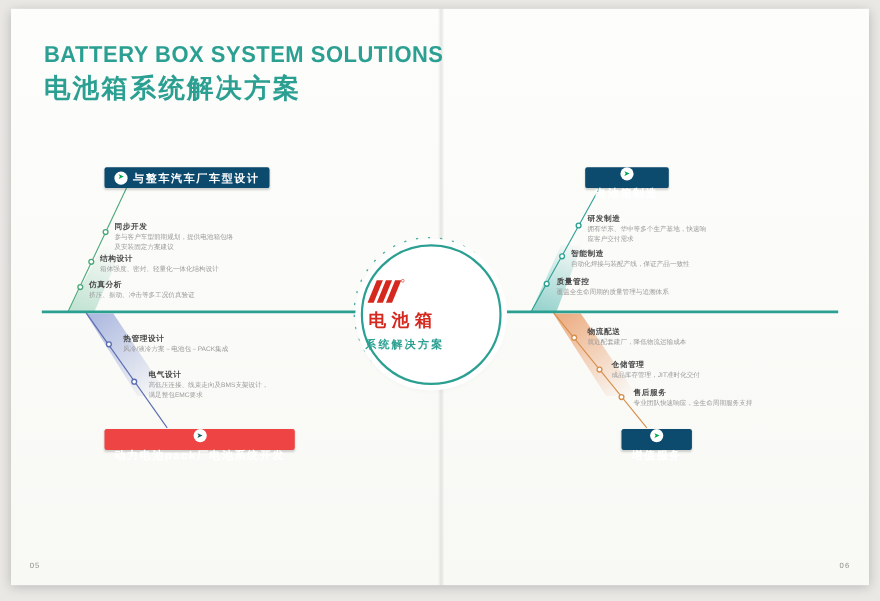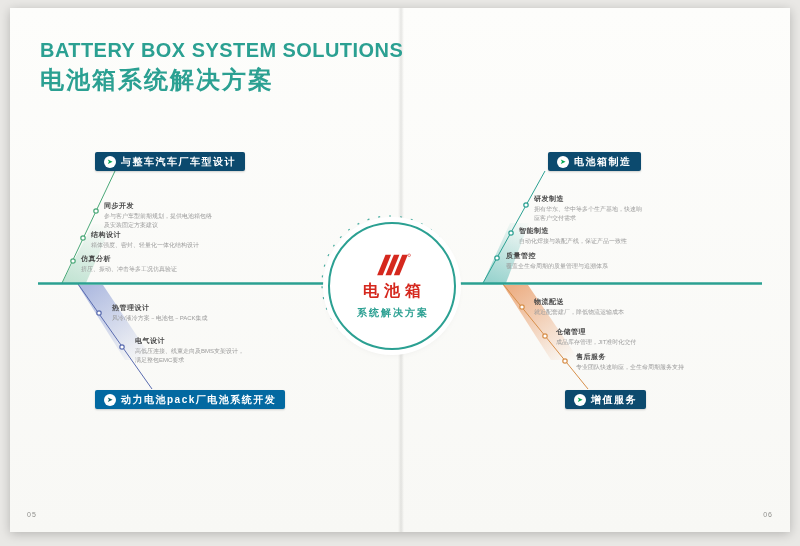--- a/index.html
+++ b/index.html
@@ -26,33 +26,33 @@
     position:absolute;left:40px;top:64px;
     font-size:24px;font-weight:bold;color:#2ba092;letter-spacing:2px;
   }
   svg.diagram{position:absolute;left:0;top:0;}
   .pill{
     position:absolute;height:19px;display:flex;align-items:center;gap:5px;
     padding:0 9px;border-radius:2px;color:#fff;font-size:10px;font-weight:bold;
     letter-spacing:1.5px;white-space:nowrap;box-shadow:0 1px 2px rgba(0,0,0,.18);
   }
   .pill-green{background:#0c4a6e;}
-  .pill-dark{background:#0369a1;}
+  .pill-dark{background:#ef4444;flex-direction:column;}
   .pill .ic{
     width:12px;height:12px;border-radius:50%;background:#fff;flex:0 0 12px;
     display:flex;align-items:center;justify-content:center;
     font-size:7px;line-height:1;letter-spacing:0;
   }
   .pill-green .ic{color:#00a651;}
   .pill-dark .ic{color:#0b5f66;}
   .center{
     position:absolute;left:328px;top:222px;width:124px;height:124px;
     border-radius:50%;background:#fff;border:2px solid #2ba092;
     box-shadow:0 0 0 5px #fff,0 2px 8px rgba(0,0,0,.10);
-    display:flex;flex-direction:column;align-items:center;justify-content:center;
+    display:flex;flex-direction:column;align-items:flex-start;justify-content:center;
   }
   .c1{font-size:16px;font-weight:bold;color:#d5281e;letter-spacing:5px;text-indent:5px;margin-top:3px;}
   .c2{font-size:10px;font-weight:bold;color:#2ba092;letter-spacing:2px;text-indent:2px;margin-top:4px;}
   .item{position:absolute;}
   .item .t{font-size:7px;font-weight:bold;color:#4a4a4a;margin-bottom:1px;letter-spacing:.5px;}
   .item .l{font-size:6px;color:#9b9b9b;line-height:1.45;}
   .pagenum{position:absolute;font-size:7px;color:#8f8f8c;letter-spacing:1px;}
   .pn-l{left:27px;top:511px;}
   .pn-r{right:27px;top:511px;}
 </style>
@@ -117,29 +117,29 @@
       <circle cx="565" cy="361" r="2.2"></circle>
   </g>
 
   <circle cx="390" cy="284" r="68" fill="none" stroke="#2ba092" stroke-width="1.2" stroke-dasharray="2 9" opacity=".85"></circle>
 </svg>
 
 <div class="pill pill-green" style="left:95px;top:152px;">
   <span class="ic">➤</span>
   <span>与整车汽车厂车型设计</span>
 </div>
-<div class="pill pill-green" style="left:548px;top:152px;">
+<div class="pill pill-green" style="left:532px;top:152px;flex-direction:column;">
   <span class="ic">➤</span>
   <span>电池箱制造</span>
 </div>
 <div class="pill pill-dark" style="left:95px;top:390px;">
   <span class="ic">➤</span>
   <span>动力电池pack厂电池系统开发</span>
 </div>
-<div class="pill pill-green" style="left:565px;top:390px;">
+<div class="pill pill-green" style="left:565px;top:390px;flex-direction:column;">
   <span class="ic">➤</span>
   <span>增值服务</span>
 </div>
 
 <div class="center">
   <svg width="38" height="26" viewBox="0 0 40 28">
     <path d="M4 25 L13 3 L19 3 L10 25 Z" fill="#d5281e"></path>
     <path d="M13 25 L22 3 L28 3 L19 25 Z" fill="#d5281e"></path>
     <path d="M22 25 L31 3 L37 3 L28 25 Z" fill="#d5281e"></path>
     <circle cx="38.5" cy="3.5" r="1.4" fill="none" stroke="#d5281e" stroke-width=".6"></circle>

